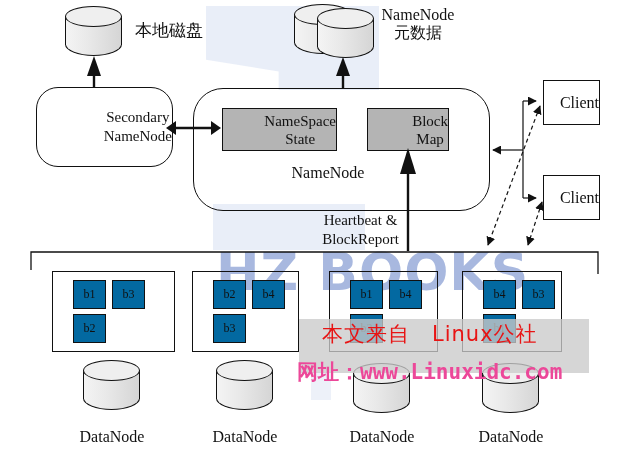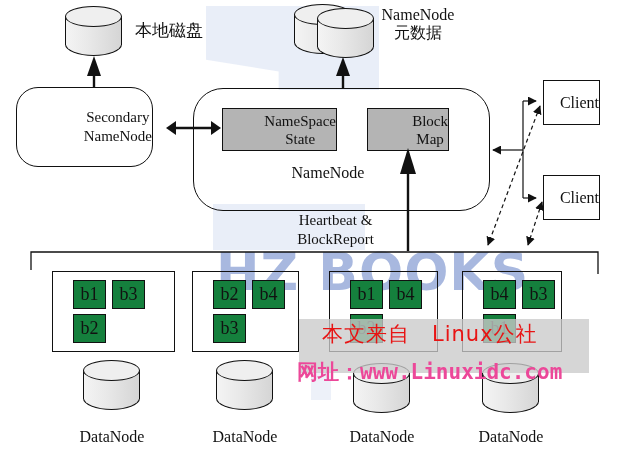--- a/index.html
+++ b/index.html
@@ -28,35 +28,35 @@
        display:flex;align-items:center;justify-content:flex-end;text-align:center;z-index:10;}
   .rounded{border-radius:22px;}
   .big-rounded{border-radius:30px;}
   .gbox{background:#b4b4b4;border-width:1.5px;z-index:11;}
   .ml{white-space:pre-line;}
   .lbl{position:absolute;z-index:11;}
   .sec-label{font-size:15px;line-height:19px;}
   .inner-label{font-size:15px;line-height:18px;}
   .client-label{font-size:16px;}
   .nn-label{left:208px;top:164px;width:240px;text-align:center;font-size:16px;}
-  .hb-label{left:288px;top:211px;width:95px;text-align:center;font-size:15px;line-height:19px;}
+  .hb-label{left:313px;top:211px;width:95px;text-align:center;font-size:15px;line-height:19px;}
   .disk-label{left:135px;top:19px;font-size:17px;font-family:Liberation Mono, monospace;}
   .md-label{left:372px;top:6px;width:92px;text-align:center;font-size:16px;line-height:18px;}
   
   .cyl{position:absolute;width:58px;height:52px;z-index:10;}
   .cyl .cyl-body{position:absolute;left:0;top:10px;width:54.8px;height:39px;
     border:1.6px solid #111;border-top:none;
     border-radius:0 0 29px 29px / 0 0 12px 12px;
     background:linear-gradient(90deg,#f4f4f4 0%,#e9e9e9 40%,#d5d5d5 100%);}
   .cyl .cyl-top{position:absolute;left:0;top:0;width:54.8px;height:19px;
     border:1.6px solid #111;border-radius:50%;background:#efefef;}
   
   .rack{position:absolute;top:271px;height:79px;border:1.4px solid #111;z-index:10;}
-  .blk{position:absolute;width:31px;height:27px;background:#15803d;border:1.3px solid #111;
-       display:flex;align-items:center;justify-content:center;font-size:18px;z-index:11;}
+  .blk{position:absolute;width:31px;height:27px;background:#0369a1;border:1.3px solid #111;
+       display:flex;align-items:center;justify-content:center;font-size:12px;z-index:11;}
   .p1{left:20px;top:8px;} .p2{left:59px;top:8px;} .p3{left:20px;top:42px;}
   .dnlabel{position:absolute;top:428px;width:90px;text-align:center;font-size:16px;z-index:11;font-family:Liberation Serif, serif;}
   
   .banner{position:absolute;left:299px;top:319px;width:290px;height:54px;
           background:rgba(203,203,203,0.78);z-index:30;}
   .banner-l1{position:absolute;left:322px;top:320px;z-index:31;
     font-family:"DejaVu Sans","Liberation Sans",sans-serif;
     font-weight:normal;font-size:21px;color:#e81414;letter-spacing:1px;white-space:nowrap;}
   .banner-l2{position:absolute;left:297px;top:358px;z-index:31;
     font-family:"DejaVu Sans Mono","DejaVu Sans",monospace;
@@ -98,21 +98,21 @@
   </div>
   <div class="cyl" style="left:482px;top:363px;">
     <div class="cyl-body"></div>
     <div class="cyl-top"></div>
   </div>
 
   <div class="lbl disk-label">本地磁盘</div>
   <div class="lbl md-label ml">NameNode
 元数据</div>
 
-  <div class="box rounded sec-label ml" style="left:16px;top:87px;width:135px;height:78px;">
+  <div class="box rounded sec-label ml" style="left:36px;top:87px;width:135px;height:78px;">
     <span class="ml">Secondary
 NameNode</span>
   </div>
 
   <div class="box big-rounded" style="left:193px;top:88px;width:295px;height:121px;"></div>
   <div class="box gbox inner-label ml" style="left:367px;top:108px;width:80px;height:41px;">
     <span class="ml">Block
 Map</span>
   </div>
   <div class="box gbox inner-label ml" style="left:222px;top:108px;width:113px;height:41px;">

